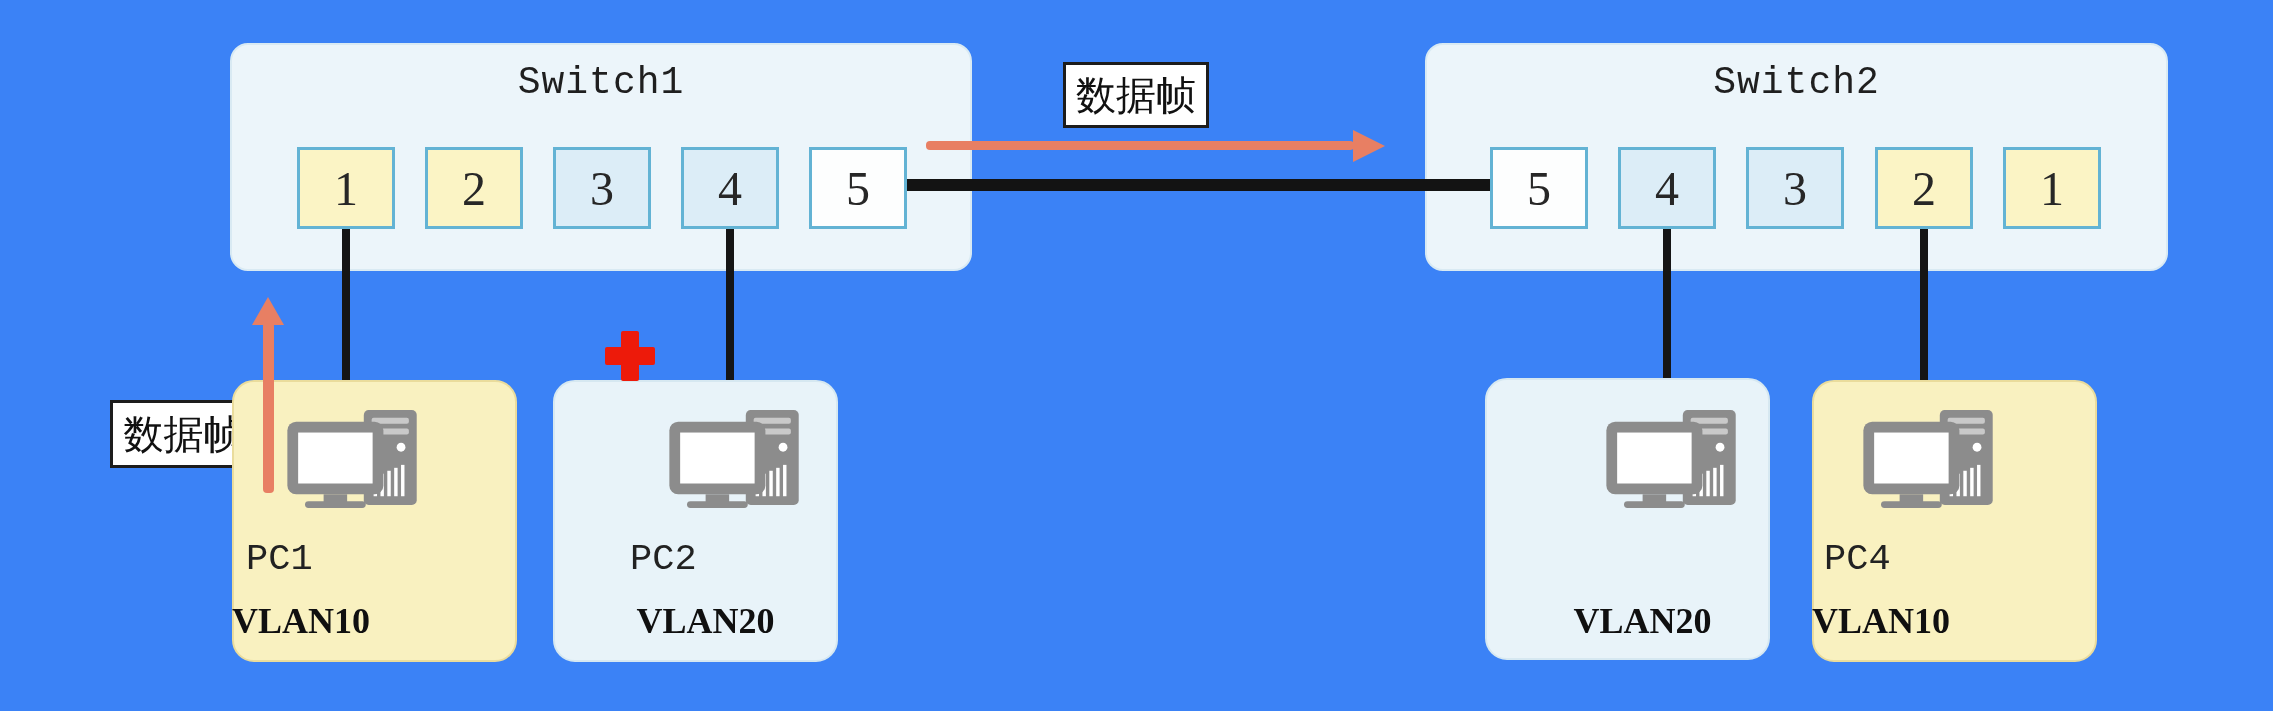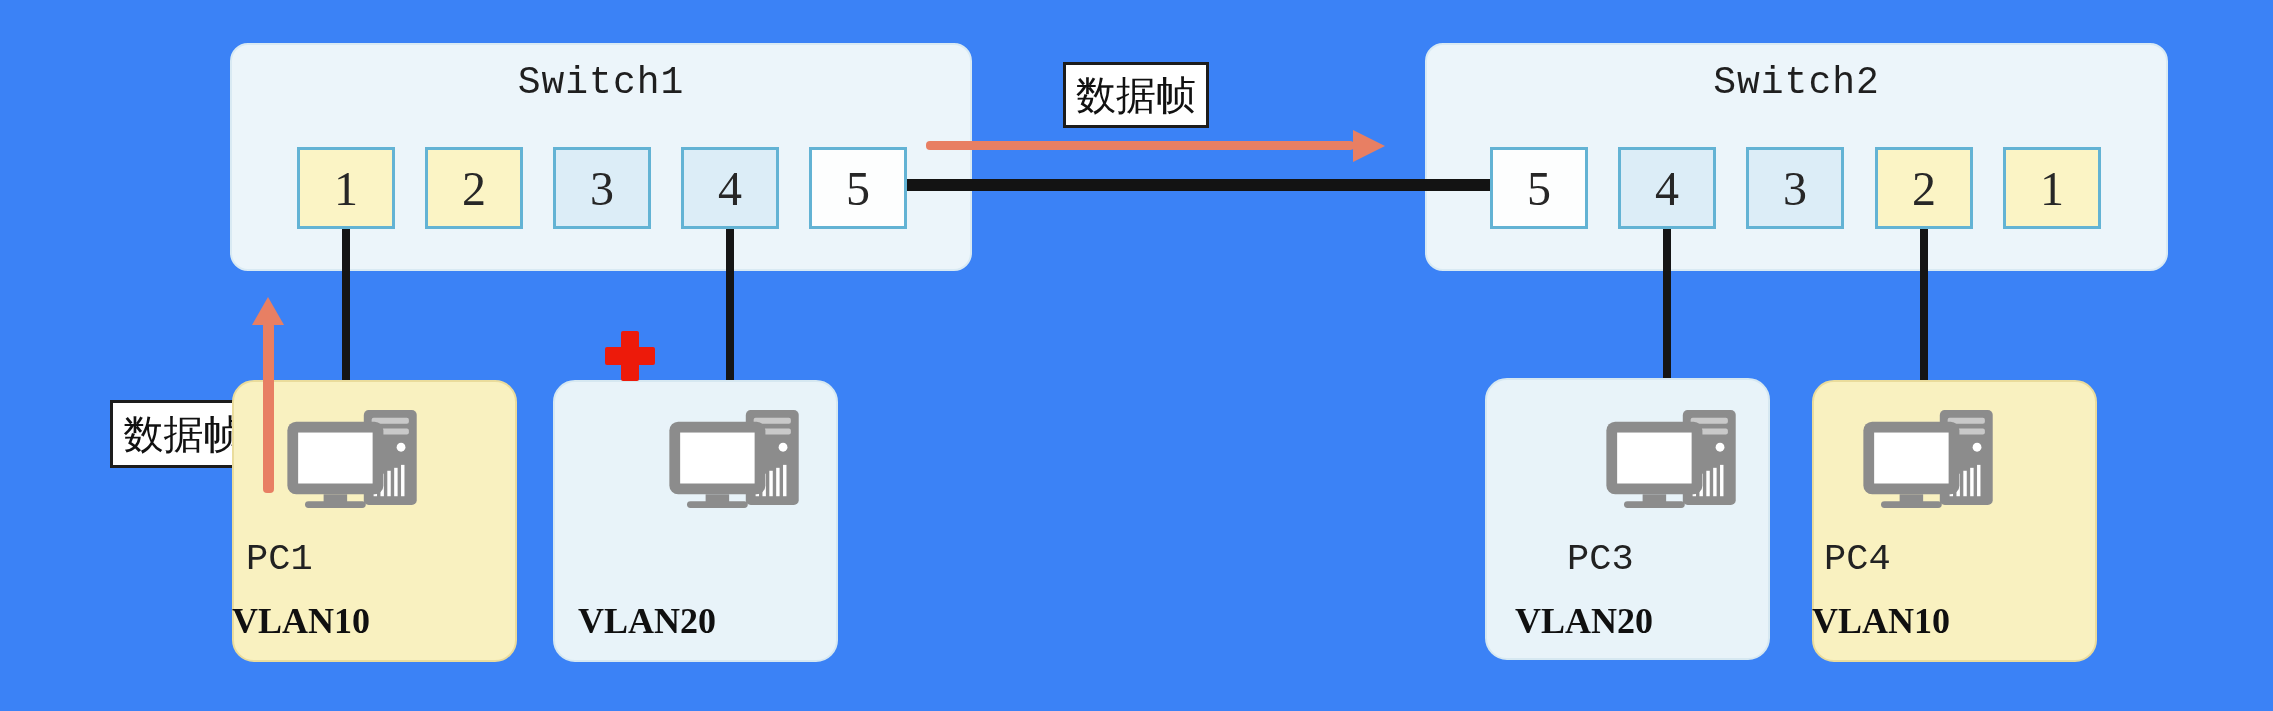--- a/index.html
+++ b/index.html
@@ -52,21 +52,21 @@
   .pc-name{
     position:absolute;width:200px;
     font-size:37px;color:#222;
   }
   .vlan-label{
     position:absolute;width:255px;box-sizing:border-box;
     font-family:"Liberation Serif","DejaVu Serif",serif;font-weight:bold;
     font-size:36px;color:#101010;
   }
   .vlan-label.right{text-align:left;}
-  .vlan-label.left{text-align:left;}
+  .vlan-label.left{text-align:center;}
   
   .cross{position:absolute;width:50px;height:50px;}
   .cross .bar-v{position:absolute;left:16px;top:0;width:18px;height:50px;background:#ed1a0a;border-radius:2px;}
   .cross .bar-h{position:absolute;left:0;top:16px;width:50px;height:18px;background:#ed1a0a;border-radius:2px;}
   
   .pc-icon{position:absolute;width:140px;height:98px;}
   .hidden-defs{position:absolute;width:0;height:0;overflow:hidden;}
 </style>
 </head>
 <body>
@@ -134,32 +134,32 @@
   <div class="pc-name" style="left:246px;top:538px">PC1</div>
   <div class="vlan-label right" style="left:232px;top:600px">VLAN10</div>
 
   <div class="arrow-shaft-v" style="left:263px;top:322px;height:171px"></div>
   <div class="arrow-head-up" style="left:252px;top:297px"></div>
 
   <div class="pc-box blue" style="left:553px;top:380px"></div>
   <svg class="pc-icon" style="left:666px;top:410px">
       <use href="#pcicon"></use>
     </svg>
+  <div class="pc-name" style="left:630px;top:538px">PC2</div>
   <div class="vlan-label left" style="left:578px;top:600px">VLAN20</div>
 
   <div class="cross" style="left:605px;top:331px">
     <div class="bar-v"></div>
     <div class="bar-h"></div>
   </div>
 
   <div class="pc-box blue" style="left:1485px;top:378px"></div>
   <svg class="pc-icon" style="left:1603px;top:410px">
       <use href="#pcicon"></use>
     </svg>
-  <div class="pc-name" style="left:1567px;top:538px">PC3</div>
   <div class="vlan-label left" style="left:1515px;top:600px">VLAN20</div>
 
   <div class="pc-box yellow" style="left:1812px;top:380px"></div>
   <svg class="pc-icon" style="left:1860px;top:410px">
       <use href="#pcicon"></use>
     </svg>
   <div class="pc-name" style="left:1824px;top:538px">PC4</div>
   <div class="vlan-label right" style="left:1812px;top:600px">VLAN10</div>
 
 </div>

